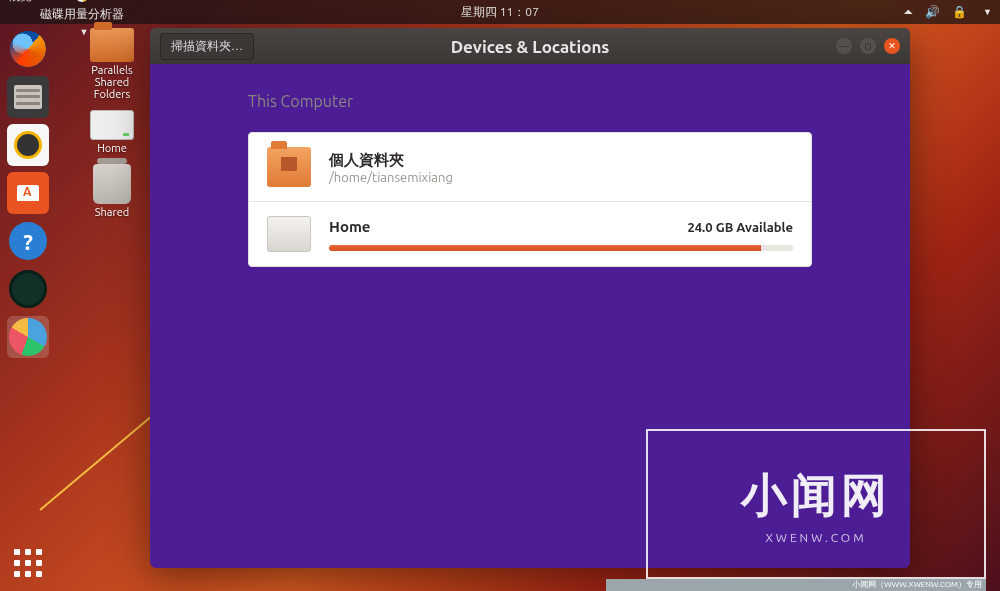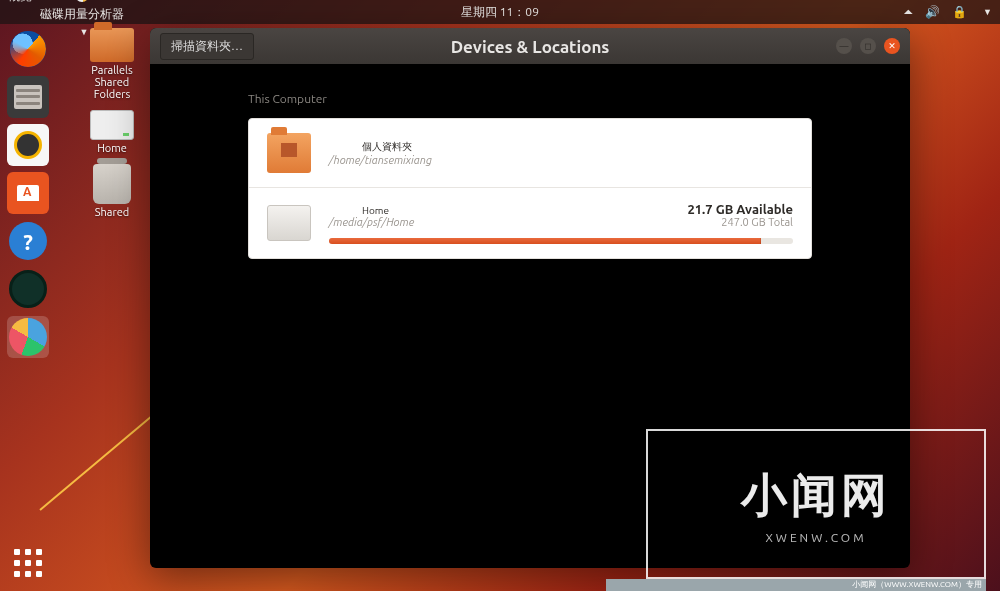--- a/index.html
+++ b/index.html
@@ -49,47 +49,47 @@
   .desk .di { display:flex; flex-direction:column; color:#fff; font-size:11px; text-align:center; text-shadow:0 1px 2px rgba(0,0,0,0.6);}
   .folder-ico { width:44px; height:34px; background:linear-gradient(#e99757,#cf6a29); border-radius:3px; position:relative; margin-bottom:2px;}
   .folder-ico::before{content:""; position:absolute; top:-6px; left:4px; width:18px; height:8px; background:#cf6a29; border-radius:2px 2px 0 0;}
   .drive-ico { width:44px; height:30px; background:#eee; border-radius:3px; border:1px solid #bbb; margin-bottom:2px; position:relative;}
   .drive-ico::after{content:""; position:absolute; bottom:3px; right:4px; width:6px; height:3px; background:#6bcf6b;}
   .trash-ico { width:38px; height:40px; background:linear-gradient(#d7d2cb,#b8b3ac); border-radius:4px 4px 6px 6px; margin-bottom:2px; position:relative;}
   .trash-ico::before{content:""; position:absolute; top:-6px; left:4px; right:4px; height:6px; background:#a39d96; border-radius:3px;}
 
   
   .window { position:absolute; top:28px; left:150px; width:760px; height:540px;
-    background:#000000; border-radius:6px; box-shadow:0 10px 40px rgba(0,0,0,0.45); overflow:hidden;}
+    background:#4c1d95; border-radius:6px; box-shadow:0 10px 40px rgba(0,0,0,0.45); overflow:hidden;}
   .titlebar { height:36px; background:linear-gradient(#4a4542,#3b3734); color:#ddd;
     display:flex; align-items:center; padding:0 10px; position:relative;}
   .scan-btn { padding:4px 10px; background:#3b3734; border:1px solid #2a2724; border-radius:3px; font-size:12px; color:#ddd;}
   .title-c { position:absolute; left:50%; transform:translateX(-50%); font-size:17px; font-weight:600; color:#e8e6e4;}
   .win-ctrl { margin-left:auto; display:flex; gap:8px;}
   .wb { width:16px; height:16px; border-radius:50%; background:#55504b; display:flex; align-items:center; justify-content:center; font-size:9px; color:#2b2825;}
   .wb.close{ background:#e95420; color:#fff;}
 
   .content { padding:28px 98px 20px 98px; }
-  .section-h { color:#8a8681; font-size:12px; margin-bottom:13px;}
+  .section-h { color:#8a8681; font-size:16px; margin-bottom:22px;}
   .card-group { border:1px solid #e3e0dc; border-radius:4px; overflow:hidden; background:#fff;}
   .row { display:flex; padding:14px 18px; border-top:1px solid #e8e5e1; align-items:center; gap:18px; cursor:pointer;}
   .row:first-child{border-top:none;}
   .row-ico { width:44px; height:40px; flex:0 0 44px;}
   .home-folder { background:linear-gradient(#f3a461,#e07b36); border-radius:3px; position:relative;}
   .home-folder::before{content:""; position:absolute; top:-6px; left:4px; width:16px; height:8px; background:#e07b36; border-radius:2px 2px 0 0;}
   .home-folder::after{content:""; position:absolute; top:10px; left:14px; width:16px; height:14px; background:#b8572a;}
   .disk { width:44px; height:40px; background:#e9e7e3; border-radius:50%; border:1px solid #cfcac3; position:relative;}
   .disk::after{content:""; position:absolute; left:16px; top:14px; width:12px; height:12px; background:#cf6a29; border-radius:50%;}
   .ext-disk { width:44px; height:36px; background:linear-gradient(#f4f2ef,#d9d6d1); border-radius:3px; border:1px solid #c9c5bf;}
   .row-body { flex:1; display:flex; flex-direction:column;}
   .rb-top { display:flex; justify-content:space-between; align-items:baseline;}
-  .name { font-size:10px; font-weight:400; color:#2e2b28;margin-left:33px;}
+  .name { font-size:15px; font-weight:700; color:#2e2b28;}
   .avail { font-size:13px; font-weight:600; color:#2e2b28;}
   .rb-bot { display:flex; justify-content:space-between;}
-  .path { font-size:11px; color:#9a958f;font-style:italic;}
+  .path { font-size:13px; color:#9a958f;}
   .total { font-size:11px; color:#9a958f;}
   .bar { height:6px; background:#e9e6e1; border-radius:3px; margin-top:10px; overflow:hidden;}
   .bar-fill { height:100%; background:linear-gradient(#f5a462,#e07b32); border-right:1px solid rgba(0,0,0,0.1);}
   .row2 .bar-fill, .row3 .bar-fill { position:relative;}
   
   
   .wm { position:absolute; right:14px; bottom:12px; width:340px; height:150px; border:2px solid rgba(255,255,255,0.85);
     display:flex; align-items:center; justify-content:center; color:rgba(255,255,255,0.92);}
   .wm-big{ font-size:46px; font-weight:700; letter-spacing:4px;}
   .wm-strip { position:absolute; right:14px; bottom:0; height:12px; width:380px; background:#9aa6ab; color:#fff; font-size:8px; text-align:right; padding-right:4px;}
@@ -102,21 +102,21 @@
 
 <div class="top-panel">
   <div class="top-left">
     <span>概覽</span>
     <span style="display:flex; align-items:center; gap:4px;flex-direction:column;">
       <span class="pie-mini"></span>
       <span>磁碟用量分析器</span>
       <span class="tri">▼</span>
     </span>
   </div>
-  <div class="top-center">星期四 11：09</div>
+  <div class="top-center">星期四 11：07</div>
   <div class="top-right">
     <span>⏶</span>
     <span>🔊</span>
     <span>🔒</span>
     <span class="tri">▼</span>
   </div>
 </div>
 
 <div class="launcher">
   <div class="ic">
@@ -201,25 +201,21 @@
           </div>
         </div>
       </div>
 
 
       <div class="row row3">
         <div class="row-ico ext-disk"></div>
         <div class="row-body">
           <div class="rb-top">
             <span class="name">Home</span>
-            <span class="avail">21.7 GB Available</span>
-          </div>
-          <div class="rb-bot">
-            <span class="path">/media/psf/Home</span>
-            <span class="total">247.0 GB Total</span>
+            <span class="avail">24.0 GB Available</span>
           </div>
           <div class="bar">
               <div class="bar-fill" style="width:93%; background:linear-gradient(#e96a3c,#d84f1f);"></div>
             </div>
         </div>
       </div>
 
     </div>
   </div>
 </div>

